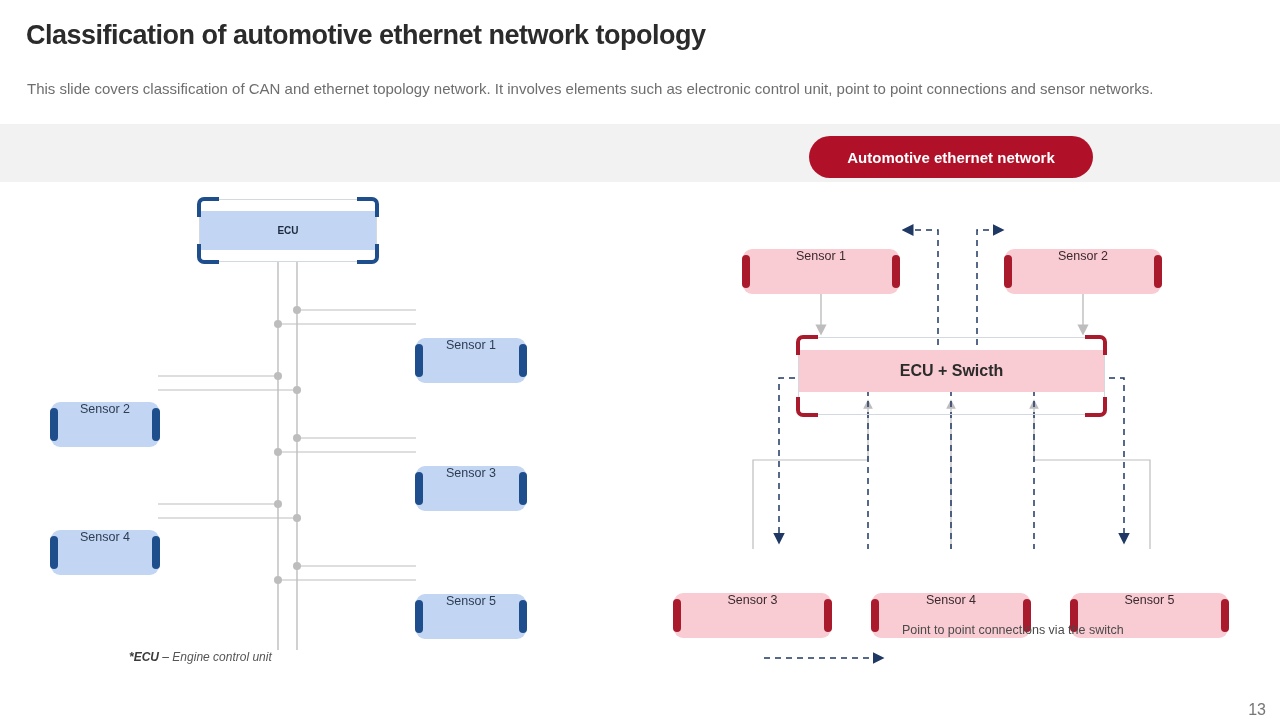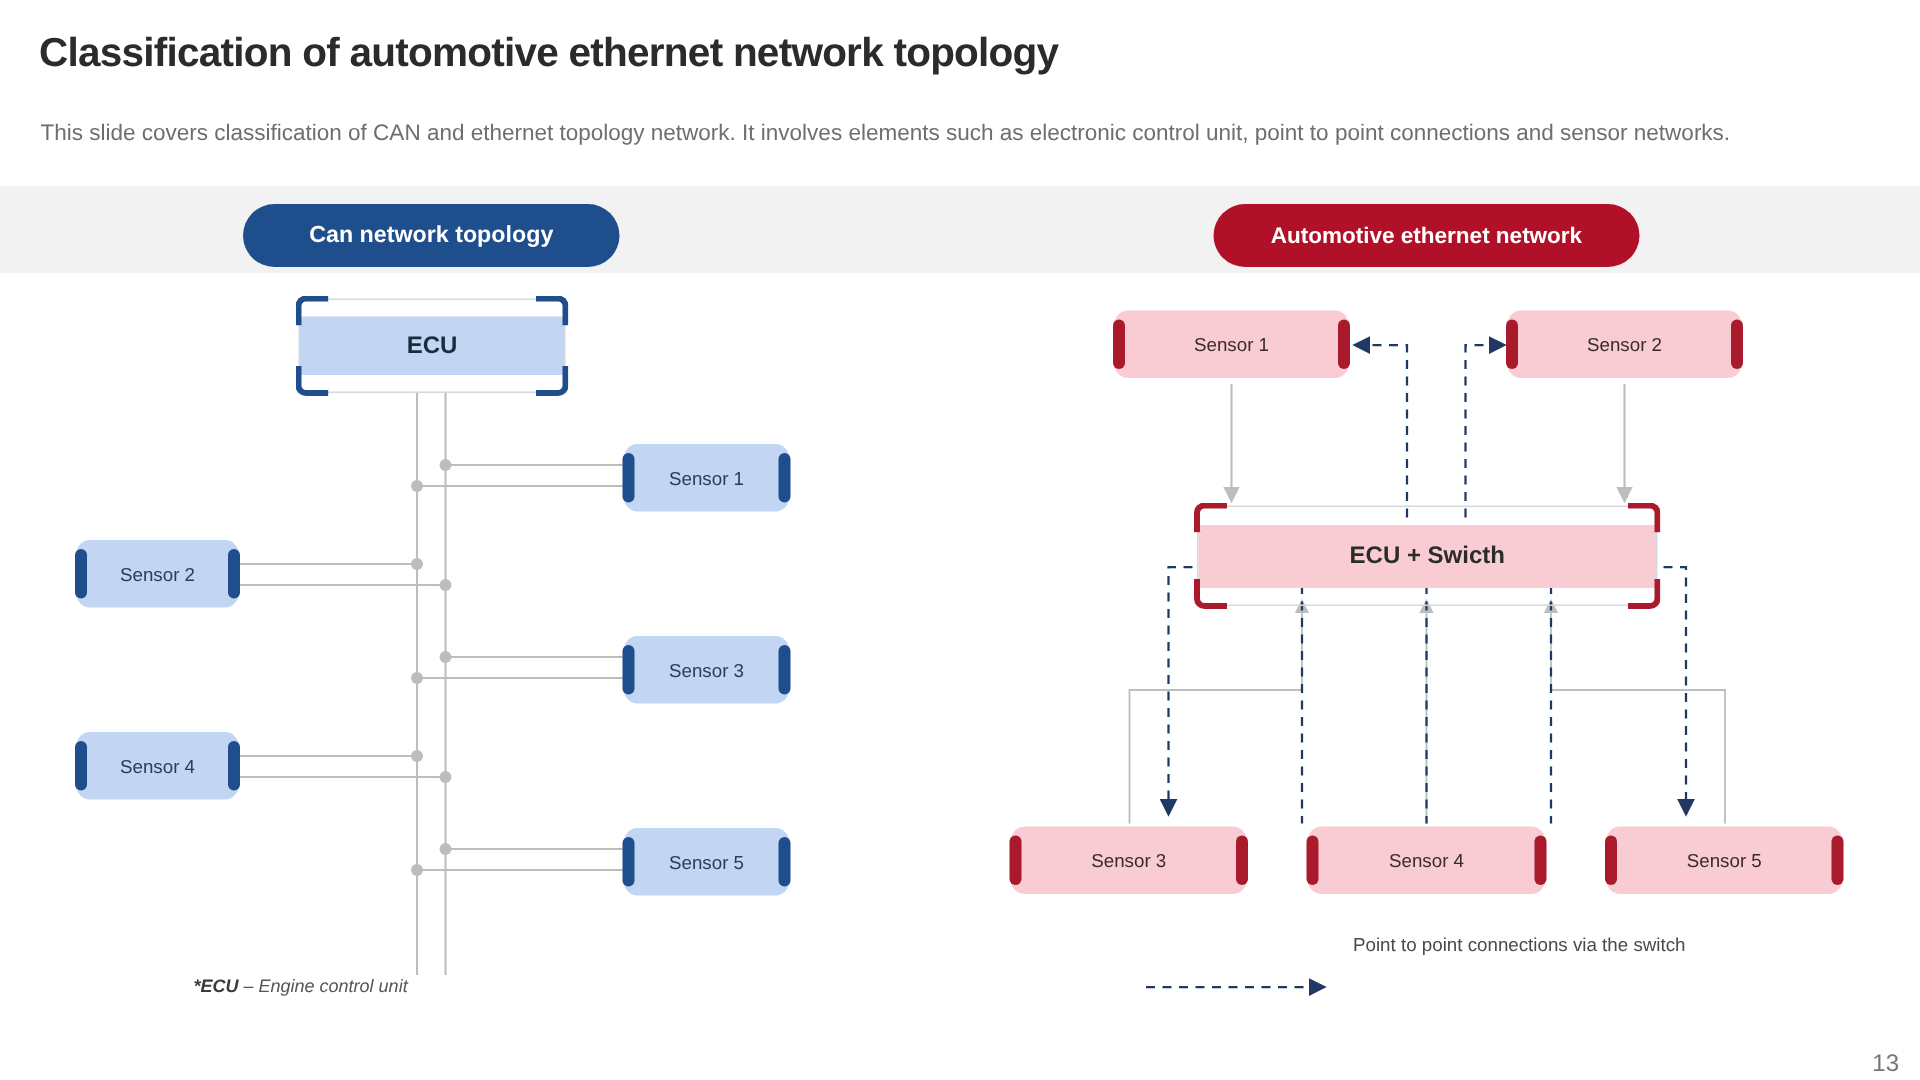--- a/index.html
+++ b/index.html
@@ -34,22 +34,23 @@
     white-space: nowrap;
   }
   .pill-left  { left: 162px; top: 136px; width: 251px; background: #1f4e8c; }
   .pill-right { left: 809px; top: 136px; width: 284px; background: #b01128; font-size: 15px;}
 
   
   .canvas { position: absolute; left: 0; top: 0; width: 1280px; height: 720px; }
 
   
   .node {
-    position: absolute; display: flex; align-items: center; justify-content: center;
+    position: absolute; display: flex; align-items: flex-start; justify-content: center;
     white-space: nowrap;
+    margin-top: 42px;
   }
   
   .sensor {
     border-radius: 9px;
     font-size: 12.5px;
   }
   .sensor .cap {
     position: absolute; top: 6px; bottom: 6px; width: 8px; border-radius: 4px;
   }
   .sensor .cap.l { left: -1px; }
@@ -71,21 +72,21 @@
   }
   .bracketbox .br {
     position: absolute; width: 22px; height: 20px;
   }
   .br.tl { left: -2px;  top: -2px;    border-left: 4px solid; border-top: 4px solid;    border-top-left-radius: 7px; }
   .br.tr { right: -2px; top: -2px;    border-right:4px solid; border-top: 4px solid;    border-top-right-radius: 7px; }
   .br.bl { left: -2px;  bottom: -2px; border-left: 4px solid; border-bottom:4px solid;  border-bottom-left-radius: 7px; }
   .br.br2{ right: -2px; bottom: -2px; border-right:4px solid; border-bottom:4px solid;  border-bottom-right-radius: 7px; }
 
   .ecu-blue .br { border-color: #1f4e8c; }
-  .ecu-blue .inner { background: #c2d5f2; color: #1b2b3f; font-size: 16px; }
+  .ecu-blue .inner { background: #c2d5f2; color: #1b2b3f; font-size: 10px; }
   .ecu-pink .br { border-color: #a81a2c; }
   .ecu-pink .inner { background: #f9ccd3; color: #2b2b2b; font-size: 16px; }
 
   
   .footnote {
     position: absolute; left: 129px; top: 650px;
     font-size: 12px; color: #555; font-style: italic; white-space: nowrap;
   }
   .footnote b { color:#3b3b3b; }
 
@@ -110,21 +111,20 @@
 </head>
 <body>
 
 <div class="slide">
 
   <div class="page-title">Classification of automotive ethernet network topology</div>
   <div class="page-subtitle">This slide covers classification of CAN and ethernet topology network. It involves elements such as electronic control unit, point to point connections and sensor networks.</div>
 
   <div class="band"></div>
 
-  <div class="pill pill-left">Can network topology</div>
   <div class="pill pill-right">Automotive ethernet network</div>
 
   <svg class="canvas" viewBox="0 0 1280 720">
     <defs>
       <marker id="arrGrey" markerWidth="8" markerHeight="8" refX="4" refY="4" orient="auto">
         <path d="M0,0 L8,4 L0,8 z" fill="#bdbdbd"></path>
       </marker>
       <marker id="arrNavy" markerWidth="8" markerHeight="8" refX="5" refY="4" orient="auto">
         <path d="M0,0 L8,4 L0,8 z" fill="#1f3864"></path>
       </marker>
@@ -246,21 +246,21 @@
     <span>Sensor 1</span>
     <span class="cap r"></span>
   </div>
 
   <div class="node sensor sensor-pink" style="left:1005px; top:207px; width:156px; height:45px;">
     <span class="cap l"></span>
     <span>Sensor 2</span>
     <span class="cap r"></span>
   </div>
 
-  <div class="bracketbox ecu-pink" style="left:798px; top:337px; width:307px; height:67px;">
+  <div class="bracketbox ecu-pink" style="left:798px; top:337px; width:307px; height:78px;">
     <div class="outline"></div>
     <div class="inner" style="top:13px; height:42px;">
       <span>ECU + Swicth</span>
     </div>
     <span class="br tl"></span>
     <span class="br tr"></span>
     <span class="br bl"></span>
     <span class="br br2"></span>
   </div>
 

